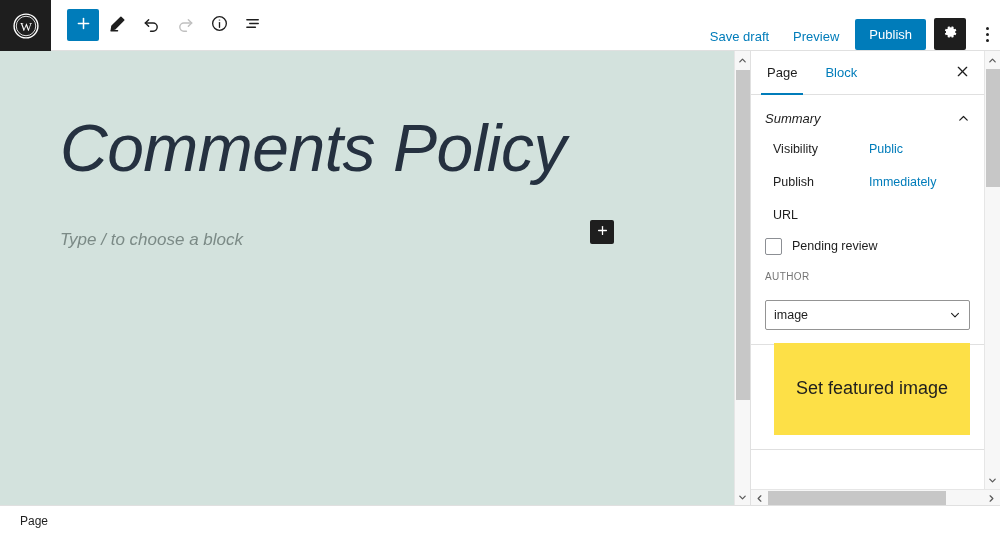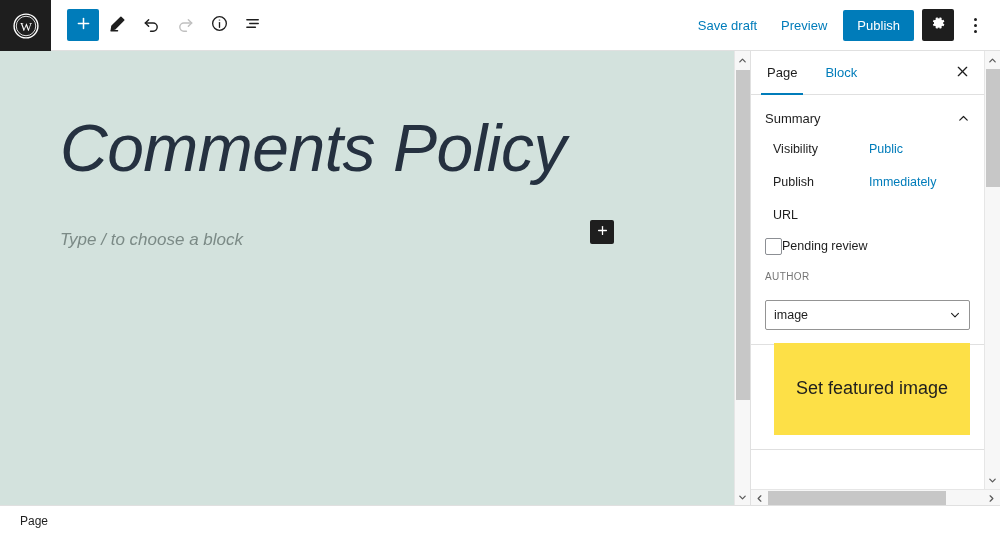--- a/index.html
+++ b/index.html
@@ -29,21 +29,21 @@
   .tb-btn {
     width: 32px; height: 32px; border-radius: 2px;
     display: flex; align-items: center; justify-content: center;
     cursor: pointer; background: transparent; border: none;
   }
   .tb-btn.primary { background: #007cba; border-radius: 2px; }
   .tb-btn.primary svg { stroke: #ffffff; }
   .tb-btn svg { stroke: #1e1e1e; }
   .tb-btn.disabled svg { stroke: #c0c0c0; }
   .tb-spacer { flex: 1 1 auto; }
-  .tb-right { display: flex; align-items: center; gap: 8px; padding-right: 12px; }
+  .tb-right { display: flex; align-items: flex-end; gap: 8px; padding-right: 0; }
   .link-btn {
     font-size: 13px; color: #007cba; background: none; border: none;
     cursor: pointer; padding: 6px 8px; white-space: nowrap;
     font-family: "Liberation Sans", sans-serif;
   }
   .publish-btn {
     background: #007cba; color: #fff; font-size: 13px;
     border: none; border-radius: 2px; padding: 8px 14px;
     cursor: pointer; font-family: "Liberation Sans", sans-serif;
   }
@@ -127,29 +127,29 @@
     content: ""; position: absolute; left: 8px; right: 8px; bottom: -1px;
     height: 2px; background: #007cba;
   }
   .sb-close { margin-left: auto; width: 44px; display: flex; align-items: center; justify-content: center; cursor: pointer; }
 
   .panel { border-bottom: 1px solid #e0e0e0; }
   .panel-head {
     height: 46px; display: flex; align-items: center;
     padding: 0 14px; cursor: pointer;
   }
-  .panel-title { font-size: 13px; color: #1e1e1e; font-weight: 400; }
+  .panel-title { font-size: 13px; color: #1e1e1e; font-weight: 400; font-style: italic; }
   .panel-chev { margin-left: auto; display: flex; align-items: center; }
   .panel-body { padding: 0 14px 14px 14px; }
 
   .row { display: flex; align-items: flex-start; margin-bottom: 16px; }
   .row-label { width: 96px; flex: 0 0 96px; font-size: 12.5px; color: #1e1e1e; padding-top: 1px; margin-left: 8px; }
   .row-value { font-size: 12.5px; color: #007cba; cursor: pointer; line-height: 1.35; word-break: break-word; }
 
-  .chk-row { display: flex; align-items: center; margin-bottom: 16px; }
+  .chk-row { display: flex; align-items: center; gap: 10px; margin-bottom: 16px; }
   .chk {
     width: 17px; height: 17px; border: 1px solid #8c8f94; border-radius: 2px;
     background: #fff; cursor: pointer; flex: 0 0 17px;
   }
   .chk-label { font-size: 12.5px; color: #1e1e1e; cursor: pointer; }
 
   .field-label {
     font-size: 10px; letter-spacing: 0.4px; color: #757575;
     text-transform: uppercase; margin-bottom: 18px; display: block;
   }

